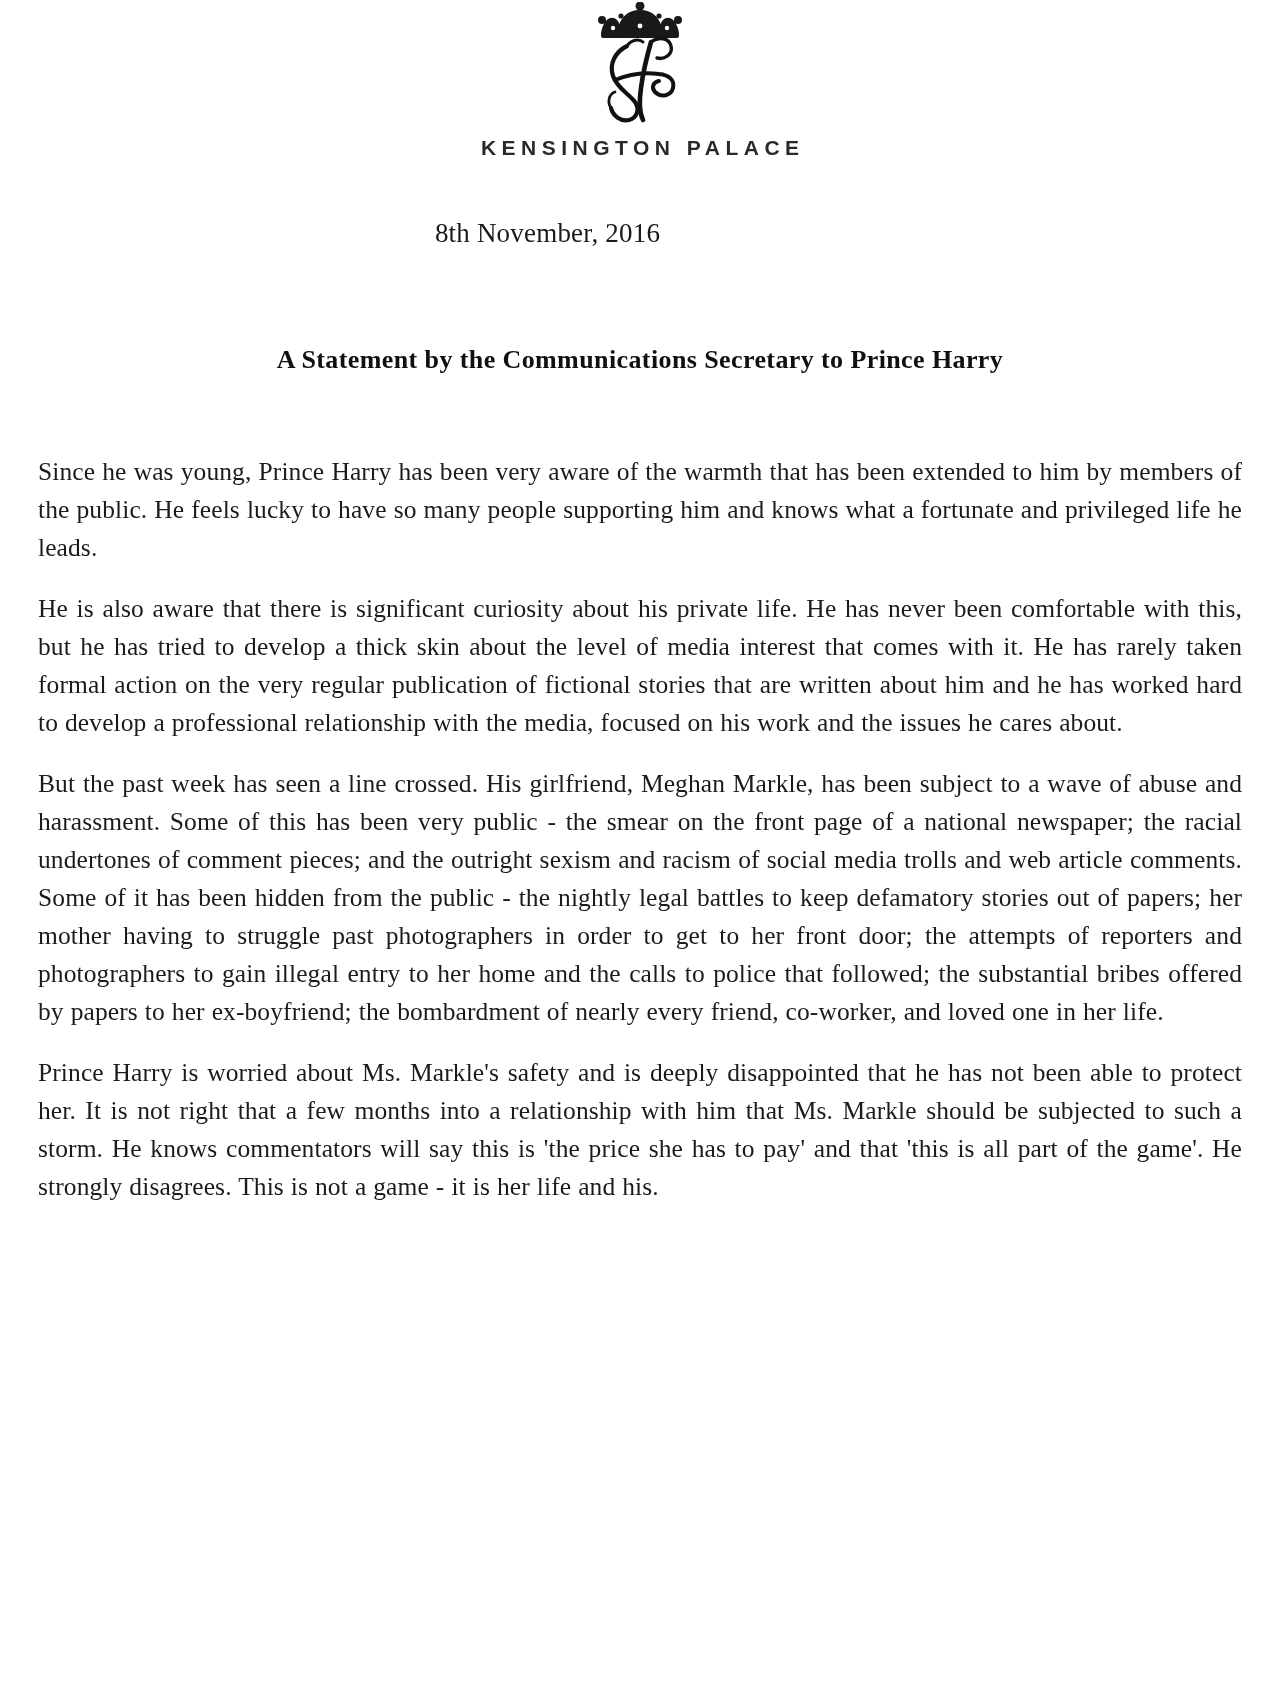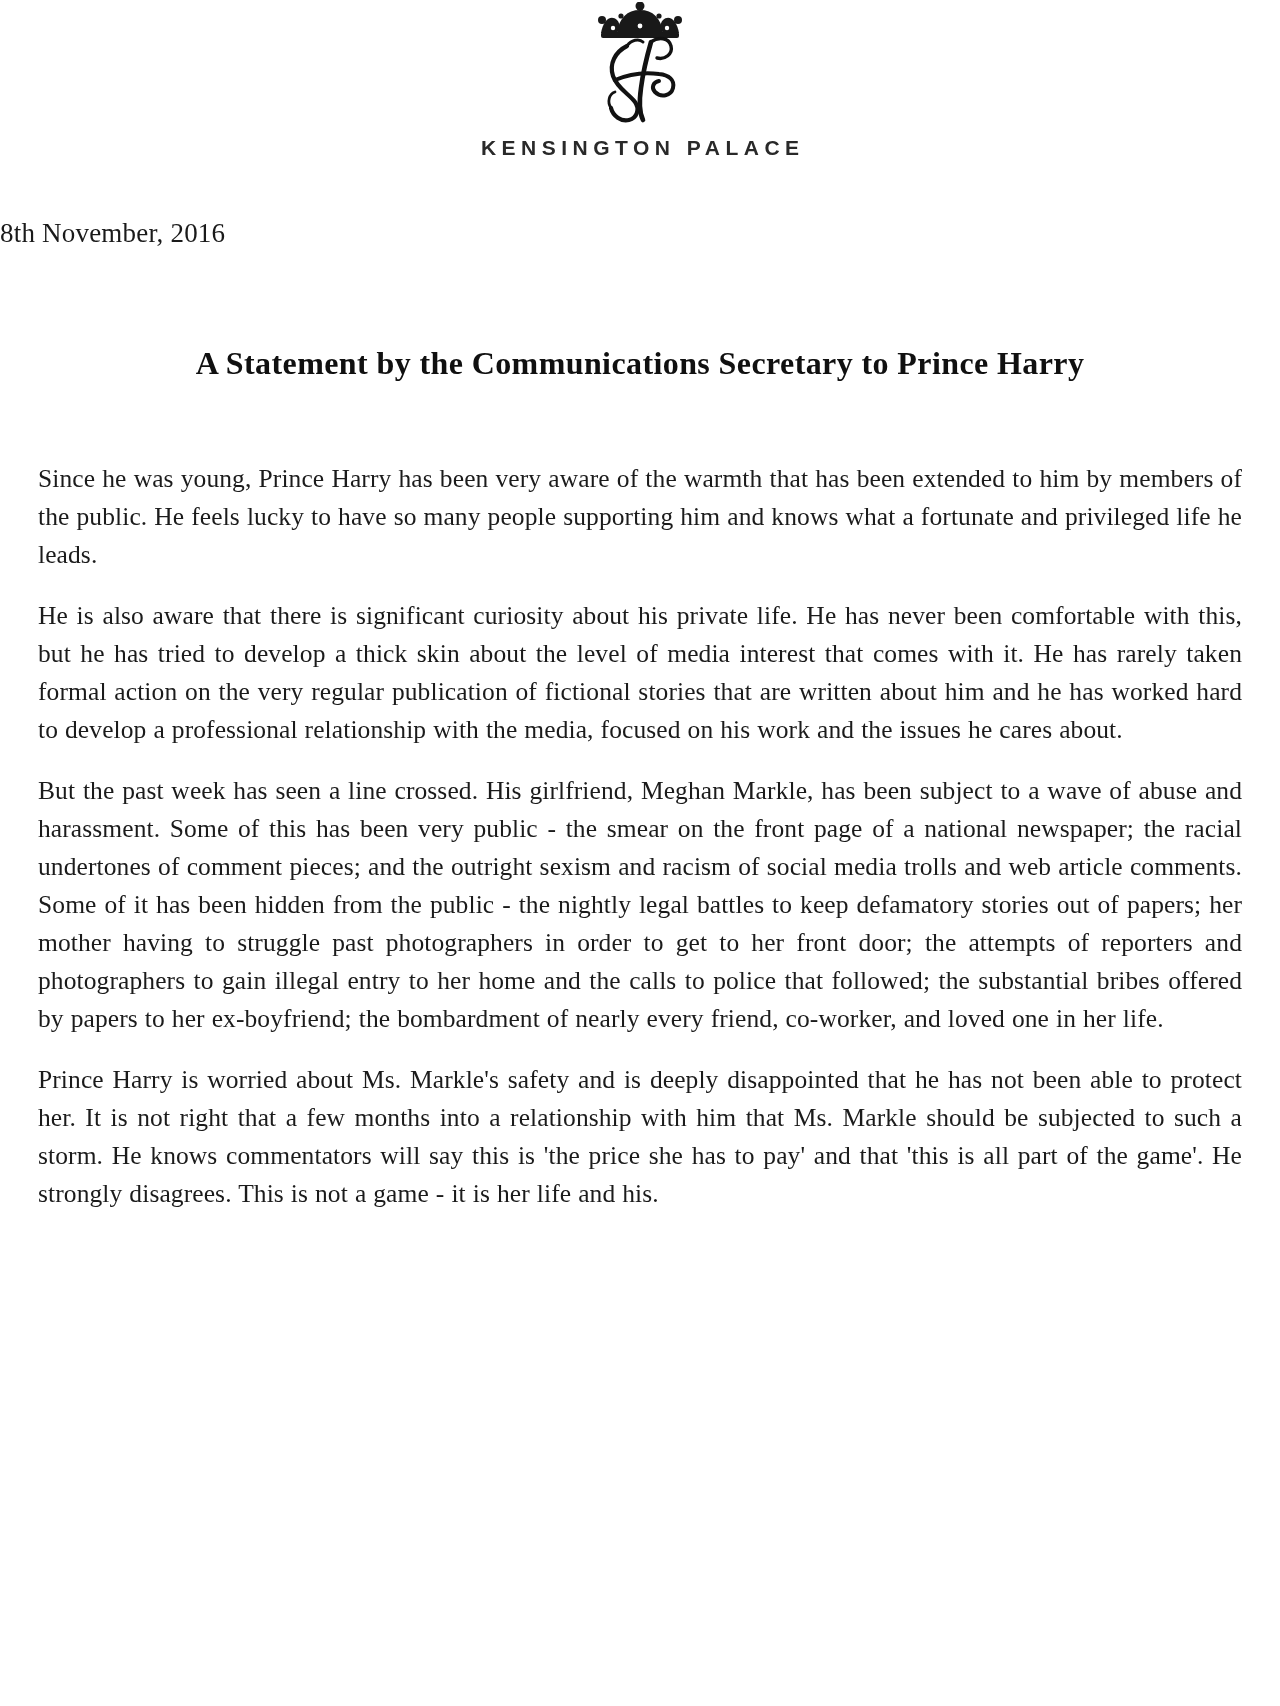--- a/index.html
+++ b/index.html
@@ -45,31 +45,31 @@
     font-weight: 600;
     letter-spacing: 5.5px;
     color: #2b2b2b;
     text-indent: 5.5px;
   }
 
   
   .date-line {
     margin-top: 58px;
     padding-right: 185px;
-    text-align: left;
+    text-align: center;
     font-size: 27px;
     color: #1c1c1c;
     letter-spacing: 0.2px;
   }
 
   
   .doc-title {
     margin-top: 96px;
     text-align: center;
-    font-size: 32px;
+    font-size: 26px;
     font-weight: bold;
     letter-spacing: 0.4px;
     color: #121212;
     padding: 0 60px;
   }
 
   
   .body-copy {
     margin-top: 78px;
     padding: 0 38px 0 38px;

